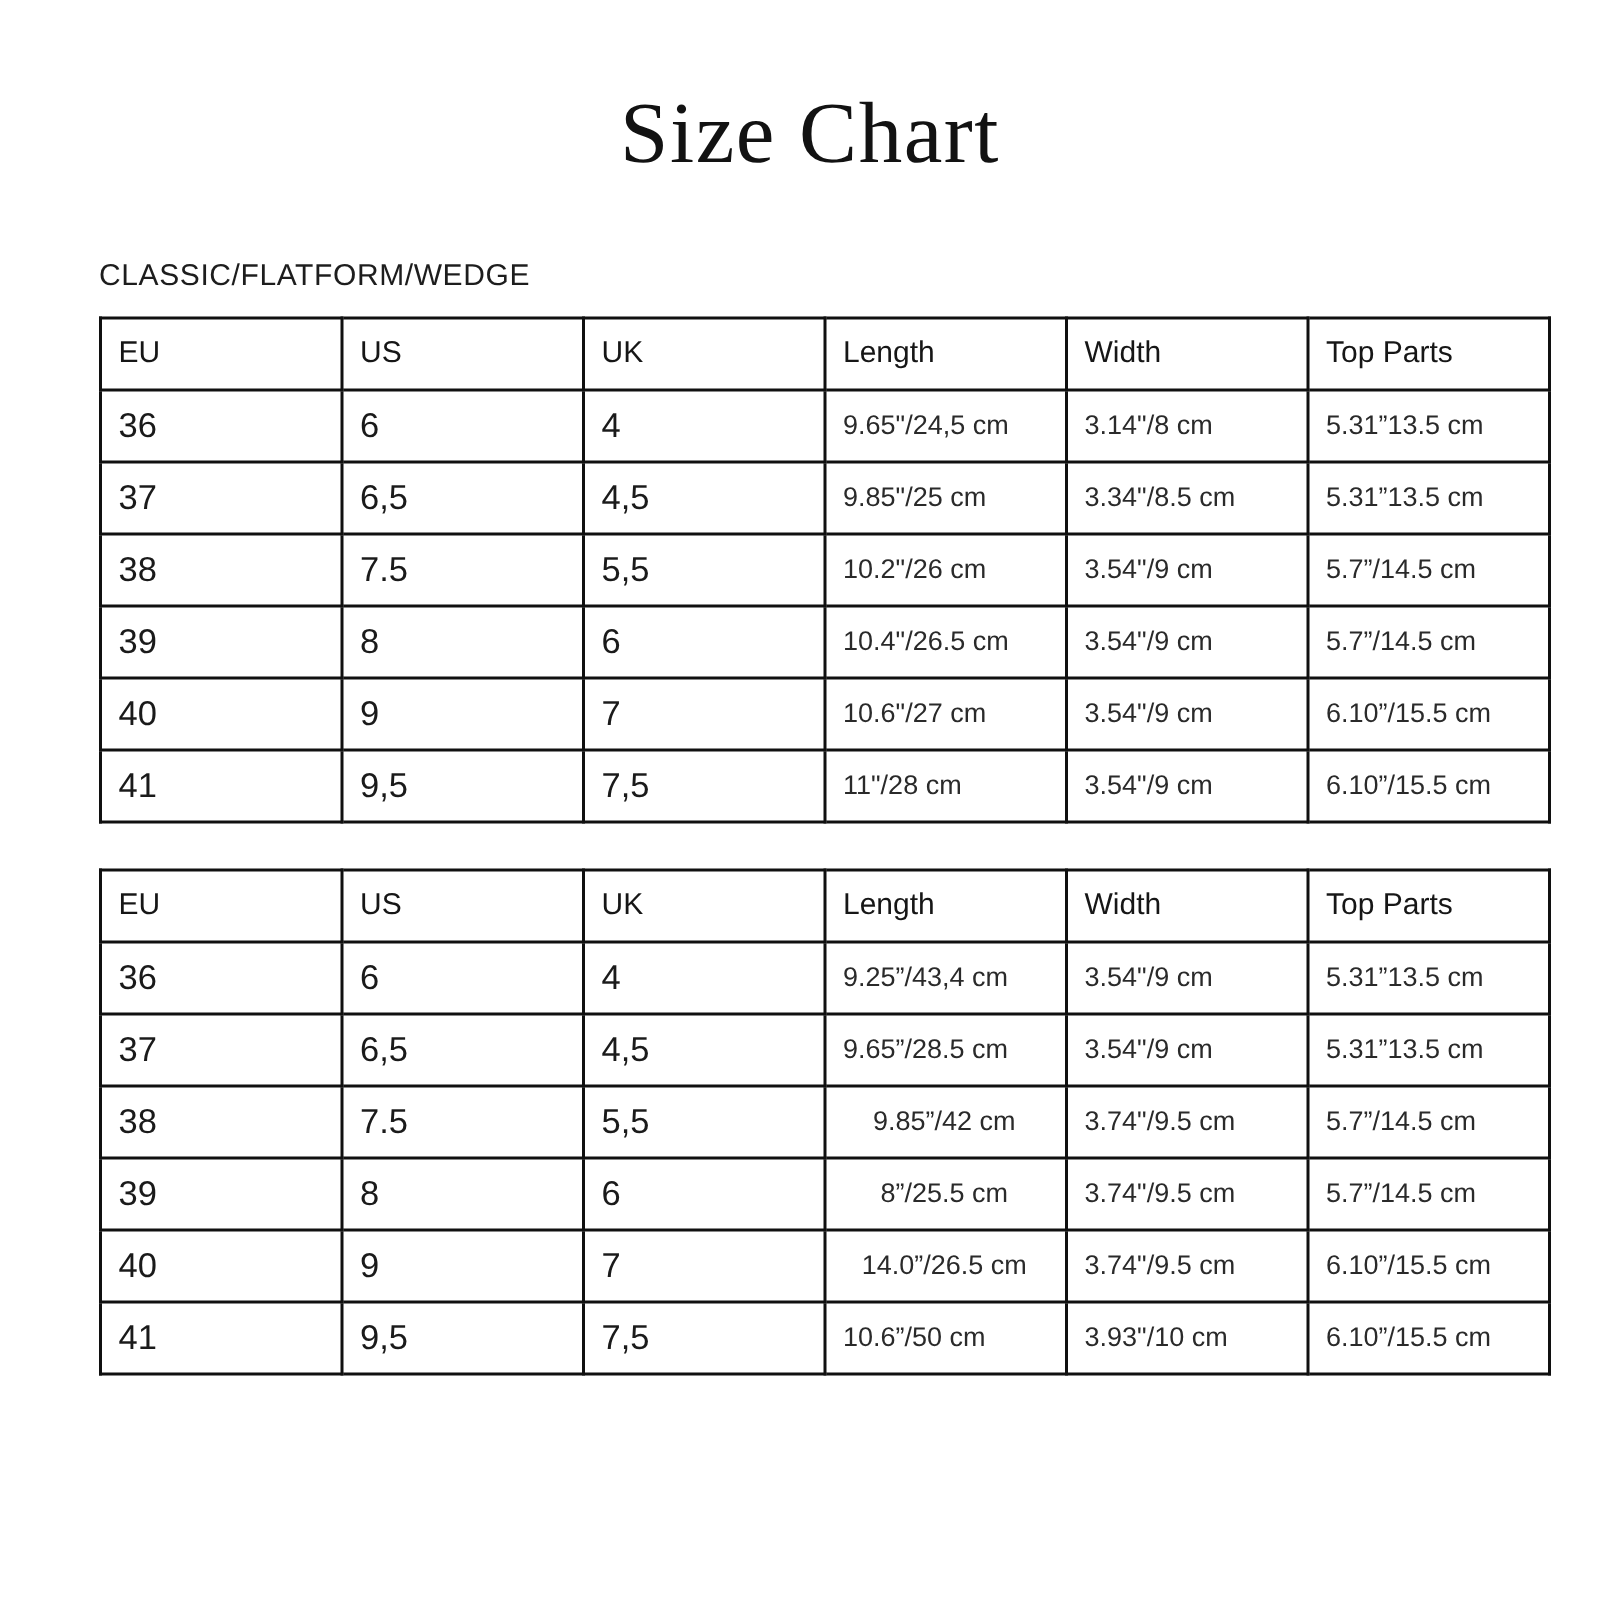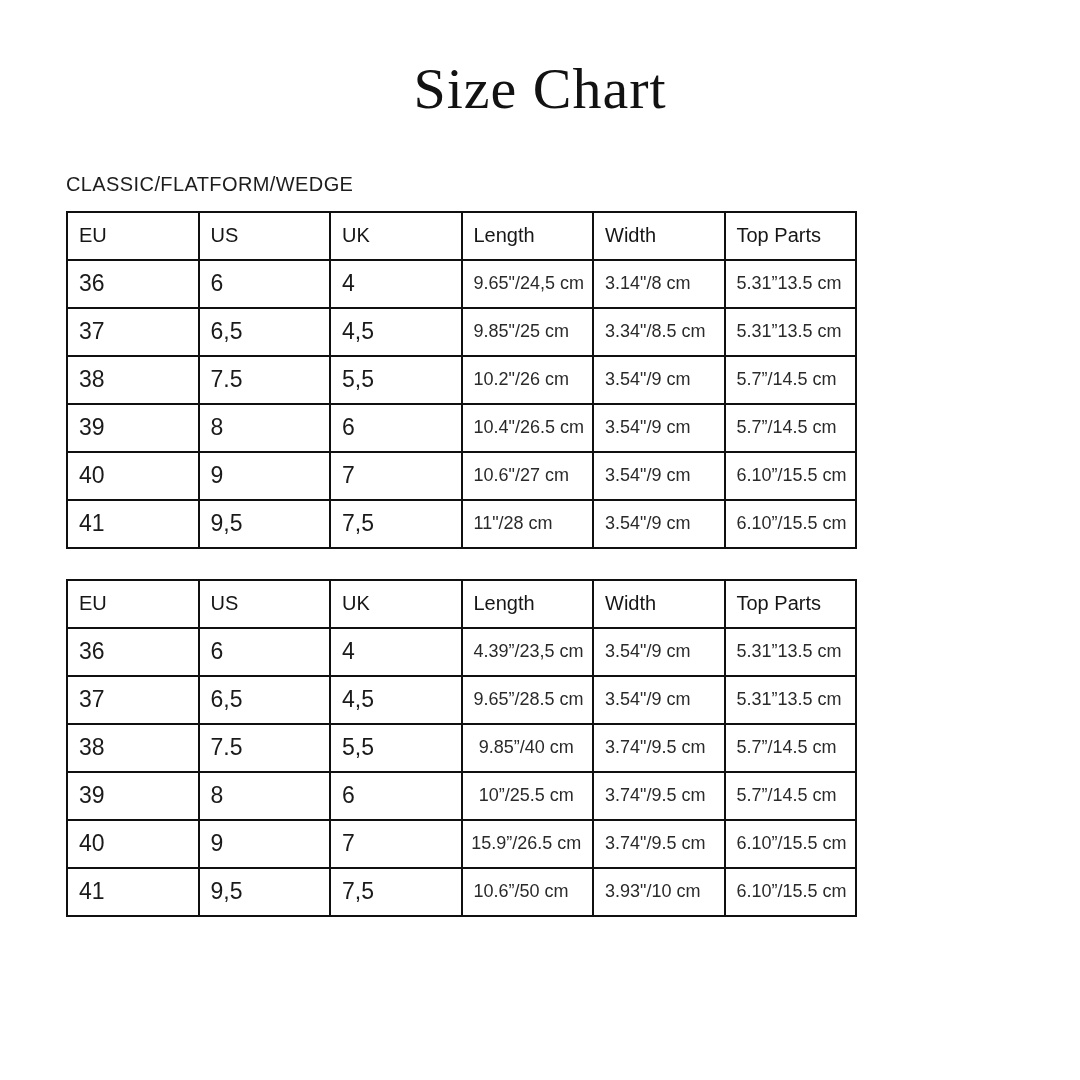--- a/index.html
+++ b/index.html
@@ -26,21 +26,21 @@
   .section-2 { margin-top: 30px; }
   .section-label {
     font-size: 20px;
     letter-spacing: 0.4px;
     color: #1d1d1d;
     margin-bottom: 15px;
   }
   table.size-table {
     border-collapse: collapse;
     table-layout: fixed;
-    width: 791px;
+    width: 968px;
   }
   .size-table th, .size-table td {
     border: 2px solid #101010;
     height: 48px;
     padding: 0 2px 0 11px;
     text-align: left;
     vertical-align: middle;
     font-weight: 400;
     white-space: nowrap;
     overflow: hidden;
@@ -131,53 +131,53 @@
         <th>Length</th>
         <th>Width</th>
         <th>Top Parts</th>
       </tr>
     </thead>
     <tbody>
       <tr>
         <td class="n">36</td>
         <td class="n">6</td>
         <td class="n">4</td>
-        <td class="m">4.39”/23,5 cm</td>
+        <td class="m">9.25”/43,4 cm</td>
         <td class="m">3.54"/9 cm</td>
         <td class="m">5.31”13.5 cm</td>
       </tr>
       <tr>
         <td class="n">37</td>
         <td class="n">6,5</td>
         <td class="n">4,5</td>
         <td class="m">9.65”/28.5 cm</td>
         <td class="m">3.54"/9 cm</td>
         <td class="m">5.31”13.5 cm</td>
       </tr>
       <tr>
         <td class="n">38</td>
         <td class="n">7.5</td>
         <td class="n">5,5</td>
-        <td class="m c">9.85”/40 cm</td>
+        <td class="m c">9.85”/42 cm</td>
         <td class="m">3.74"/9.5 cm</td>
         <td class="m">5.7”/14.5 cm</td>
       </tr>
       <tr>
         <td class="n">39</td>
         <td class="n">8</td>
         <td class="n">6</td>
-        <td class="m c">10”/25.5 cm</td>
+        <td class="m c">8”/25.5 cm</td>
         <td class="m">3.74"/9.5 cm</td>
         <td class="m">5.7”/14.5 cm</td>
       </tr>
       <tr>
         <td class="n">40</td>
         <td class="n">9</td>
         <td class="n">7</td>
-        <td class="m c">15.9”/26.5 cm</td>
+        <td class="m c">14.0”/26.5 cm</td>
         <td class="m">3.74"/9.5 cm</td>
         <td class="m">6.10”/15.5 cm</td>
       </tr>
       <tr>
         <td class="n">41</td>
         <td class="n">9,5</td>
         <td class="n">7,5</td>
         <td class="m">10.6”/50 cm</td>
         <td class="m">3.93"/10 cm</td>
         <td class="m">6.10”/15.5 cm</td>

